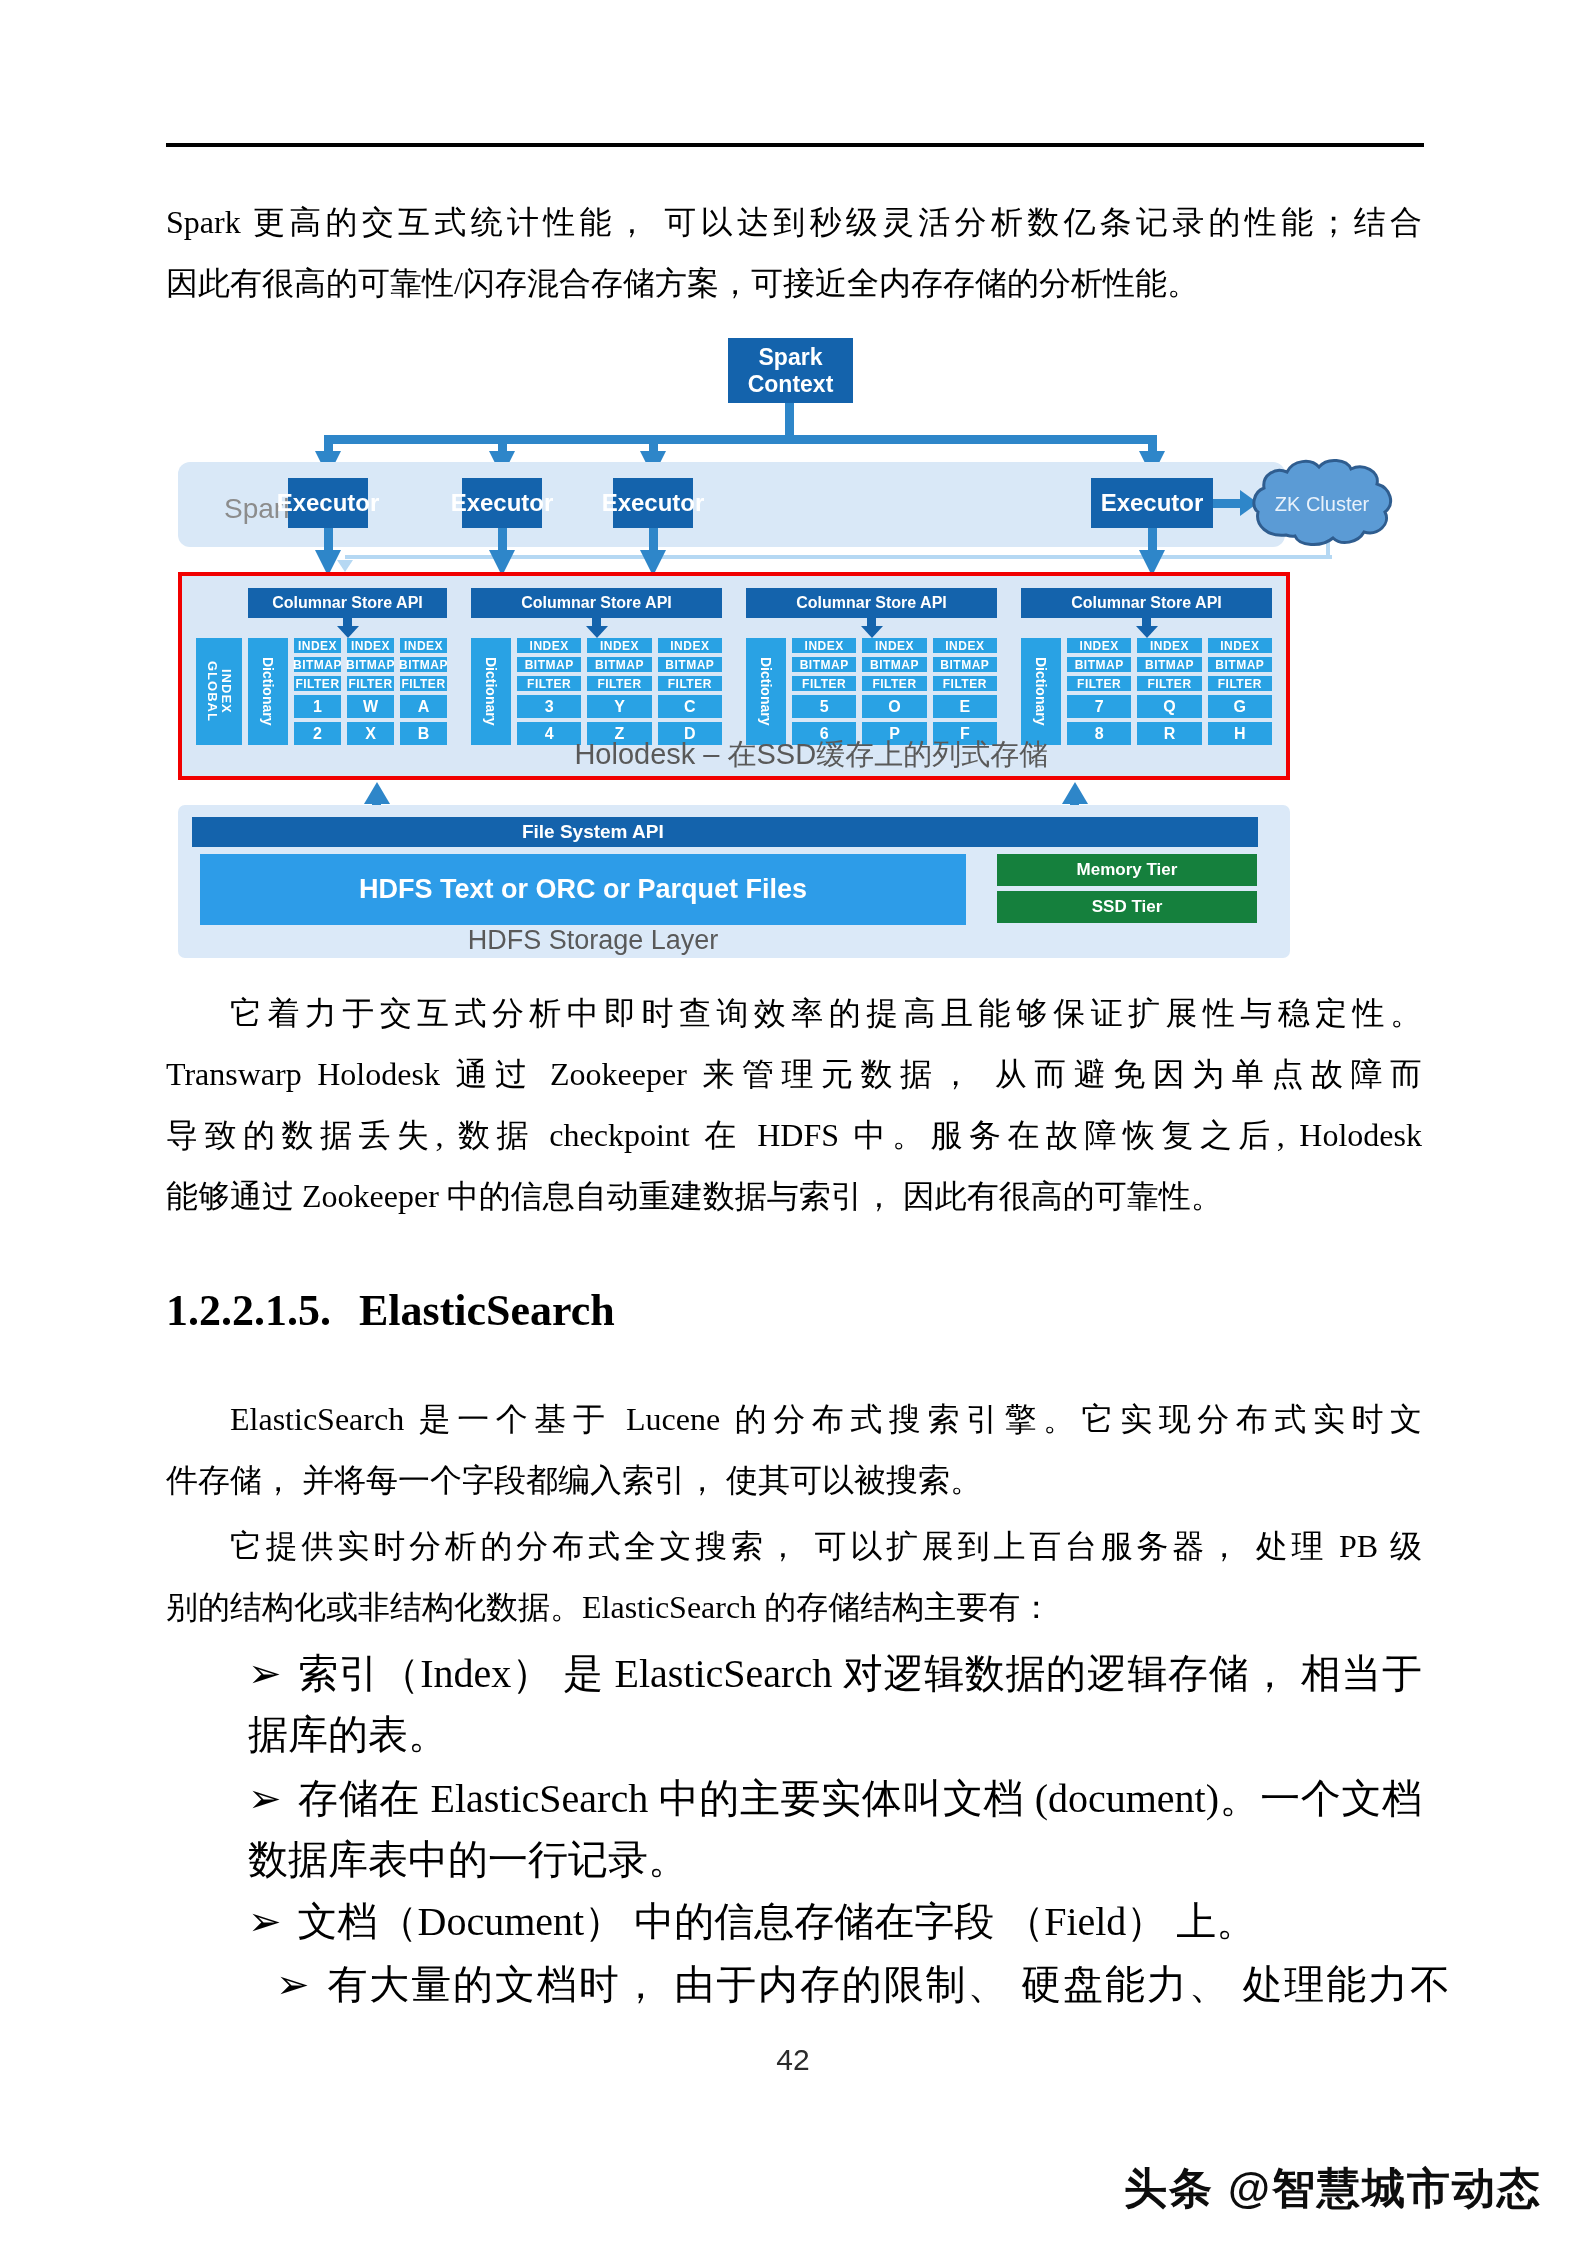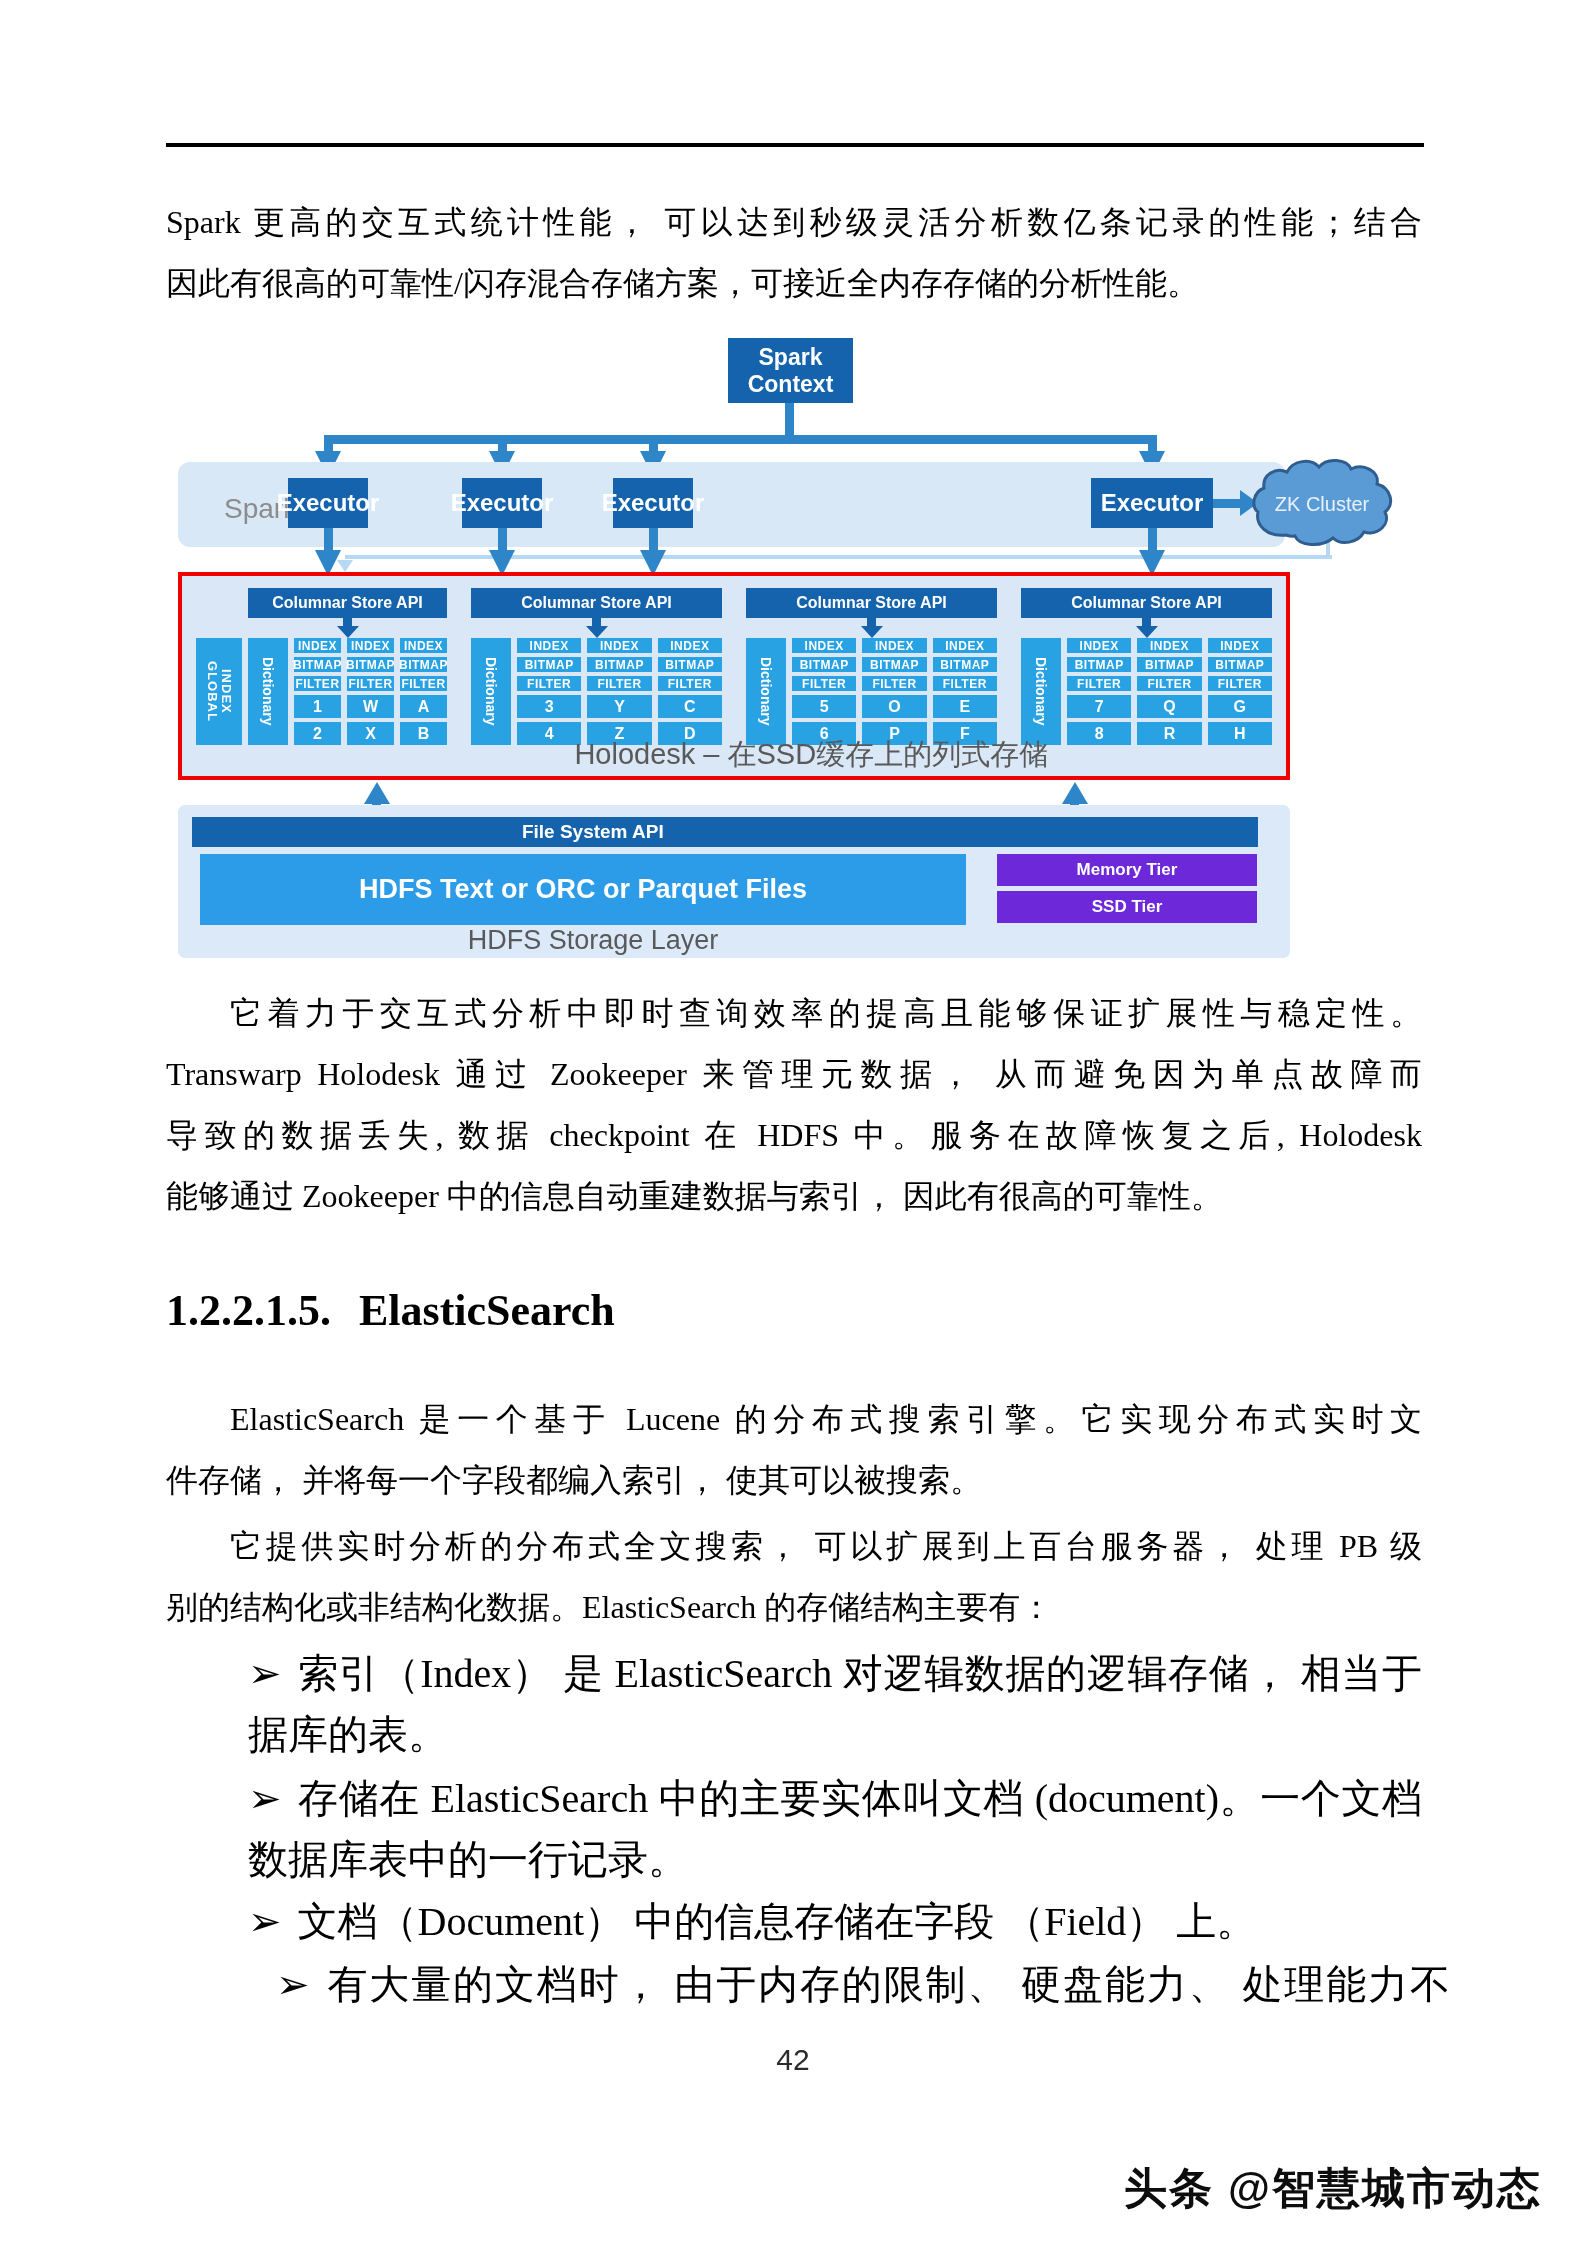--- a/index.html
+++ b/index.html
@@ -61,21 +61,21 @@
          display:flex;align-items:center;justify-content:center;text-align:center;}
   .vcell{height:23px;background:#29a2e4;color:#fff;font-weight:bold;font-size:16px;
          display:flex;align-items:center;justify-content:center;}
   .caption{position:absolute;left:57%;bottom:1px;transform:translateX(-50%);font-size:29px;color:#595959;white-space:nowrap;}
 
   .bottom{left:0;top:470px;width:1112px;height:153px;background:#dbe9f8;border-radius:7px;}
   .fsbar{position:absolute;left:14px;top:12px;width:1066px;height:30px;background:#1463ac;}
   .fsbar span{position:absolute;left:37.6%;top:50%;transform:translate(-50%,-50%);color:#fff;font-weight:bold;font-size:19px;white-space:nowrap;}
   .hdfsbox{position:absolute;left:22px;top:49px;width:766px;height:71px;background:#2d9ce8;color:#fff;font-weight:bold;
            font-size:27px;display:flex;align-items:center;justify-content:center;}
-  .tier{position:absolute;left:819px;width:260px;height:32px;background:#6d28d9;color:#fff;font-weight:bold;font-size:17px;
+  .tier{position:absolute;left:819px;width:260px;height:32px;background:#15803d;color:#fff;font-weight:bold;font-size:17px;
         display:flex;align-items:center;justify-content:center;}
   .storage{position:absolute;left:415px;top:120px;transform:translateX(-50%);font-size:27px;color:#595959;white-space:nowrap;}
 </style>
 </head>
 <body>
 
 <div class="page">
   <div class="rule"></div>
 
   <div class="para" style="top:192px;">

